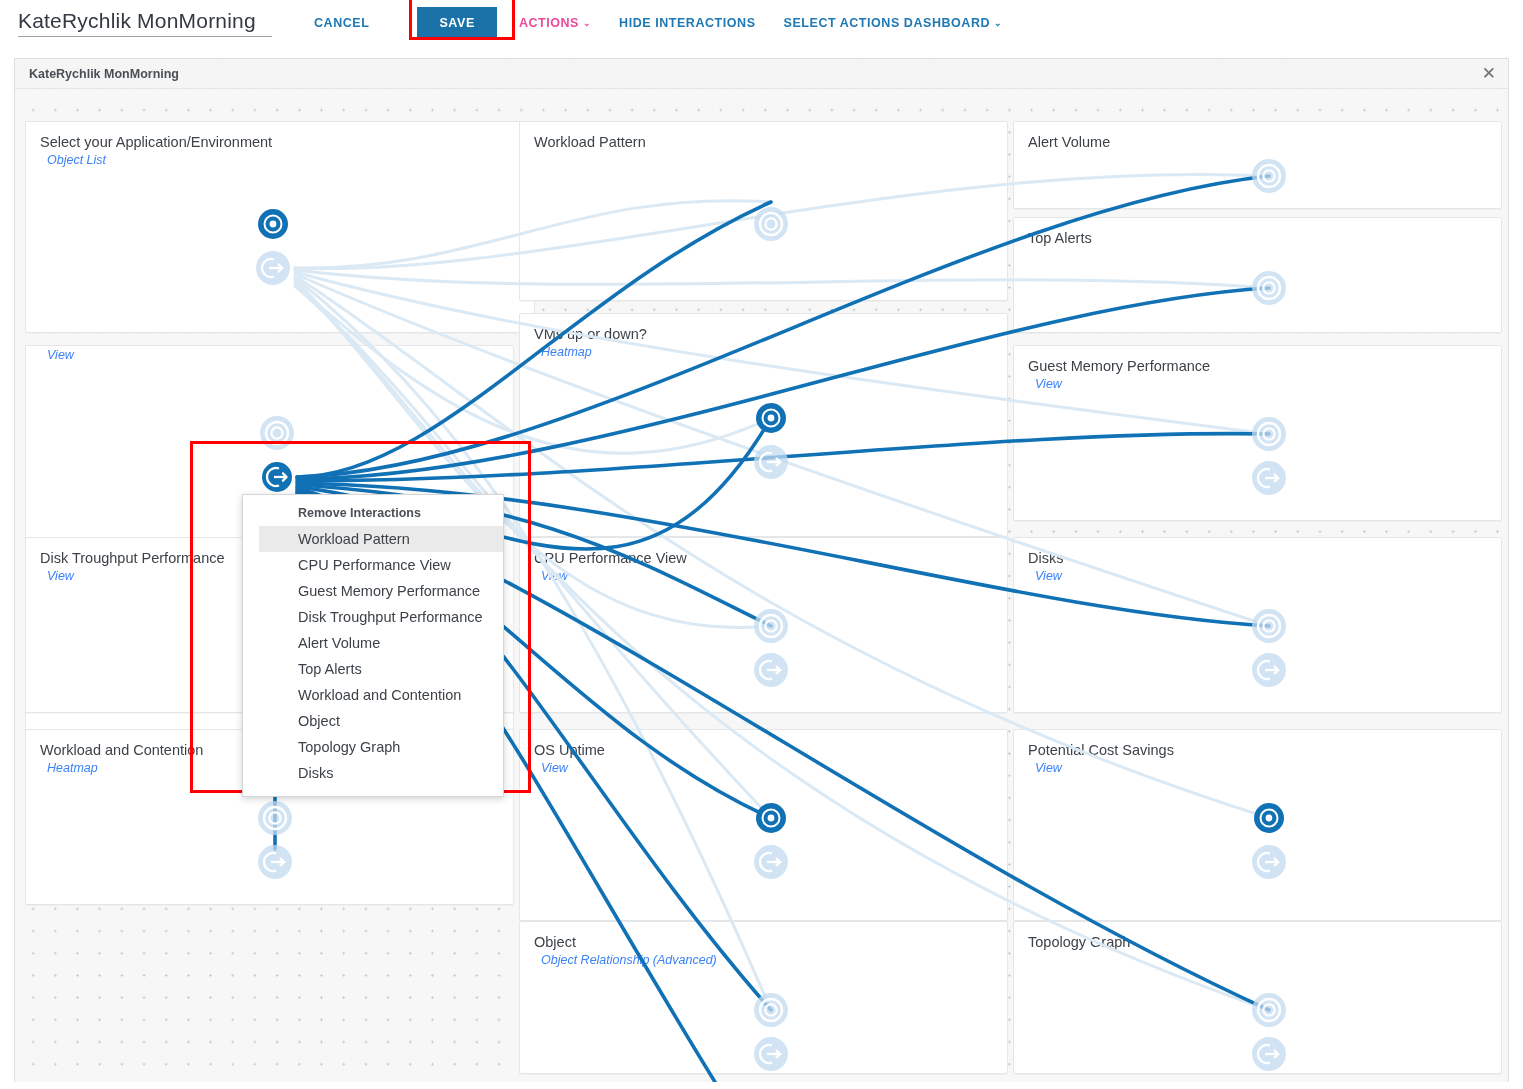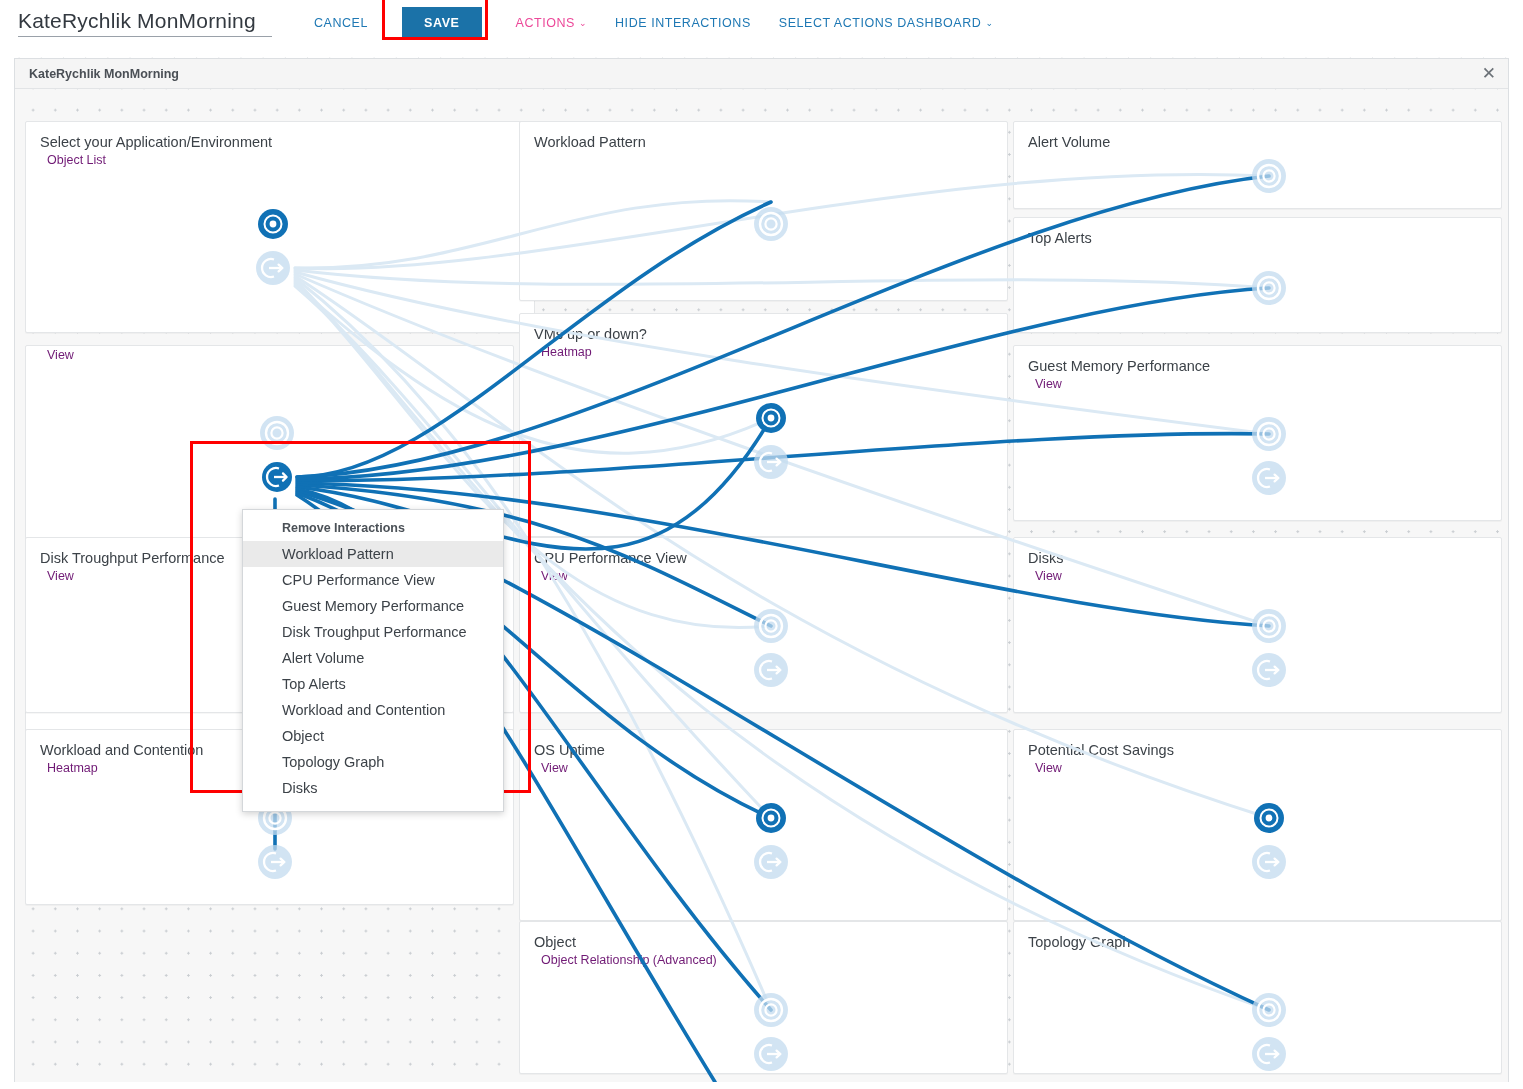--- a/index.html
+++ b/index.html
@@ -15,25 +15,25 @@
   .topbar {
     position: absolute; left: 0; top: 0; width: 1523px; height: 46px;
     background: #ffffff; display: flex; align-items: center;
   }
   .dash-title {
     margin-left: 18px; font-size: 21px; color: #333940; letter-spacing: .2px;
     border-bottom: 1px solid #9aa1a9; padding-bottom: 3px; width: 254px;
   }
   .tb-actions { display: flex; align-items: center; margin-left: 28px; gap: 0; }
   .tb-link {
-    font-size: 12.5px; font-weight: normal; letter-spacing: .55px;
+    font-size: 12.5px; font-weight: bold; letter-spacing: .55px;
     color: #1e78b4; padding: 0 14px; cursor: pointer; white-space: nowrap;
   }
   .tb-link.muted { color: #ec4899; cursor: default; }
-  .save-wrap { position: relative; padding: 0 20px; }
+  .save-wrap { position: relative; padding: 0 8px; margin-left: 26px; }
   .save-btn {
     background: #1b72a8; color: #ffffff; font-size: 12.5px; font-weight: bold;
     letter-spacing: .6px; border: none; padding: 9px 22px; cursor: pointer;
   }
   .save-highlight {
     position: absolute; left: 0px; top: -13px; width: 106px; height: 46px;
     border: 3px solid #ff0000; pointer-events: none;
   }
   .caret { display: inline-block; font-size: 9px; margin-left: 4px; position: relative; top: -1px; }
 
@@ -74,42 +74,41 @@
     position: absolute; background: #ffffff;
     border: 1px solid #e4e6e8; border-radius: 2px;
     box-shadow: 0 1px 1px rgba(0,0,0,.035);
     overflow: hidden;
   }
   .card-title {
     font-size: 14.5px; color: #3c4248; margin: 12px 0 0 14px; line-height: 1.15;
     white-space: nowrap;
   }
   .card-sub {
-    font-size: 12.5px; color: #701a75; 
+    font-size: 12.5px; color: #3b82f6; font-style: italic;
     margin: 2px 0 0 21px; line-height: 1.15; white-space: nowrap;
   }
 
   
   .edges { position: absolute; left: 0; top: 0; width: 1493px; height: 993px; pointer-events: none; }
 
   
   .node { position: absolute; width: 44px; height: 44px; cursor: pointer; }
   .node svg { display: block; }
 
   
   .sel-box {
     position: absolute; border: 3px solid #ff0000; pointer-events: none;
   }
 
   
   .menu {
     position: absolute; background: #ffffff;
     border: 1px solid #d4d7da; box-shadow: 0 2px 7px rgba(0,0,0,.18);
-    padding: 8px 0 10px 0;
-    margin-top: 15px;
+    padding: 8px 0 10px 16px;
   }
   .menu-head {
     font-size: 12.5px; font-weight: bold; color: #4b5157;
     padding: 3px 12px 6px 39px; white-space: nowrap;
   }
   .menu-item {
     font-size: 14.5px; color: #3c4248; padding: 5px 12px 5px 39px;
     white-space: nowrap; cursor: pointer;
   }
   .menu-item.active { background: #eaeaea; }

